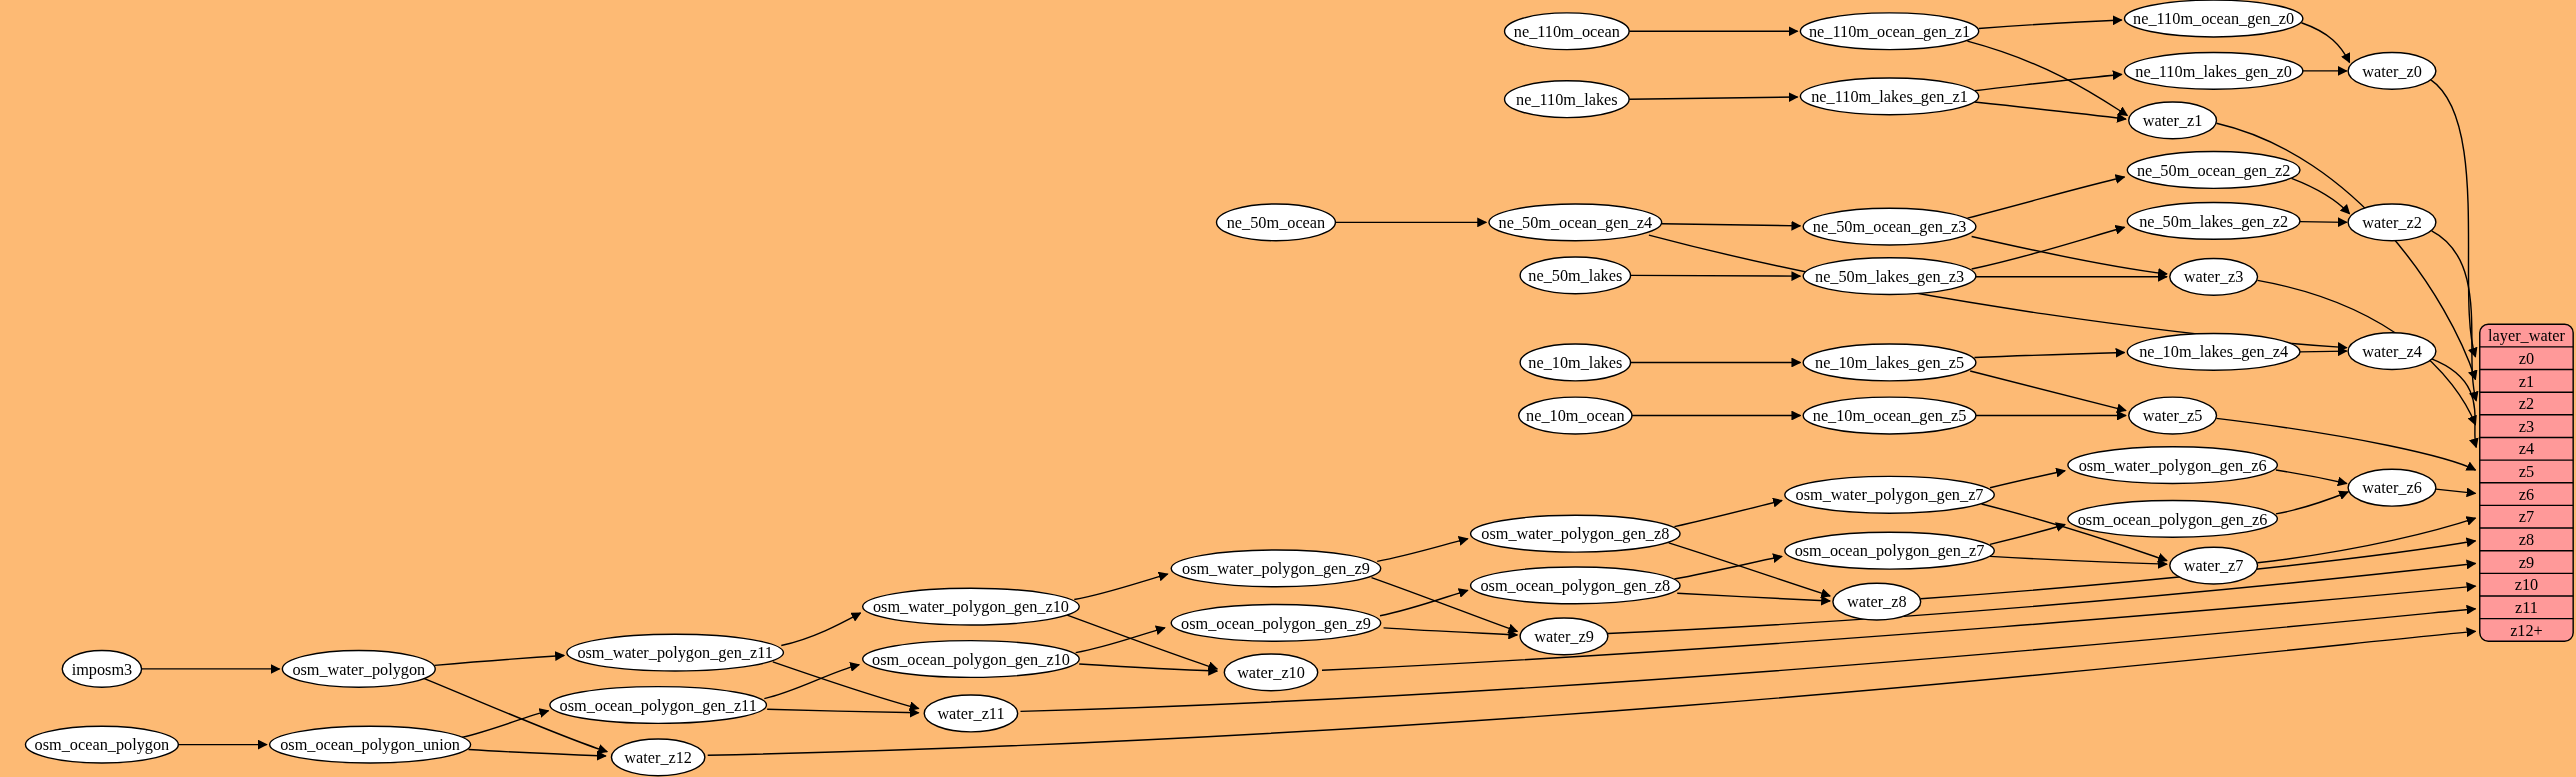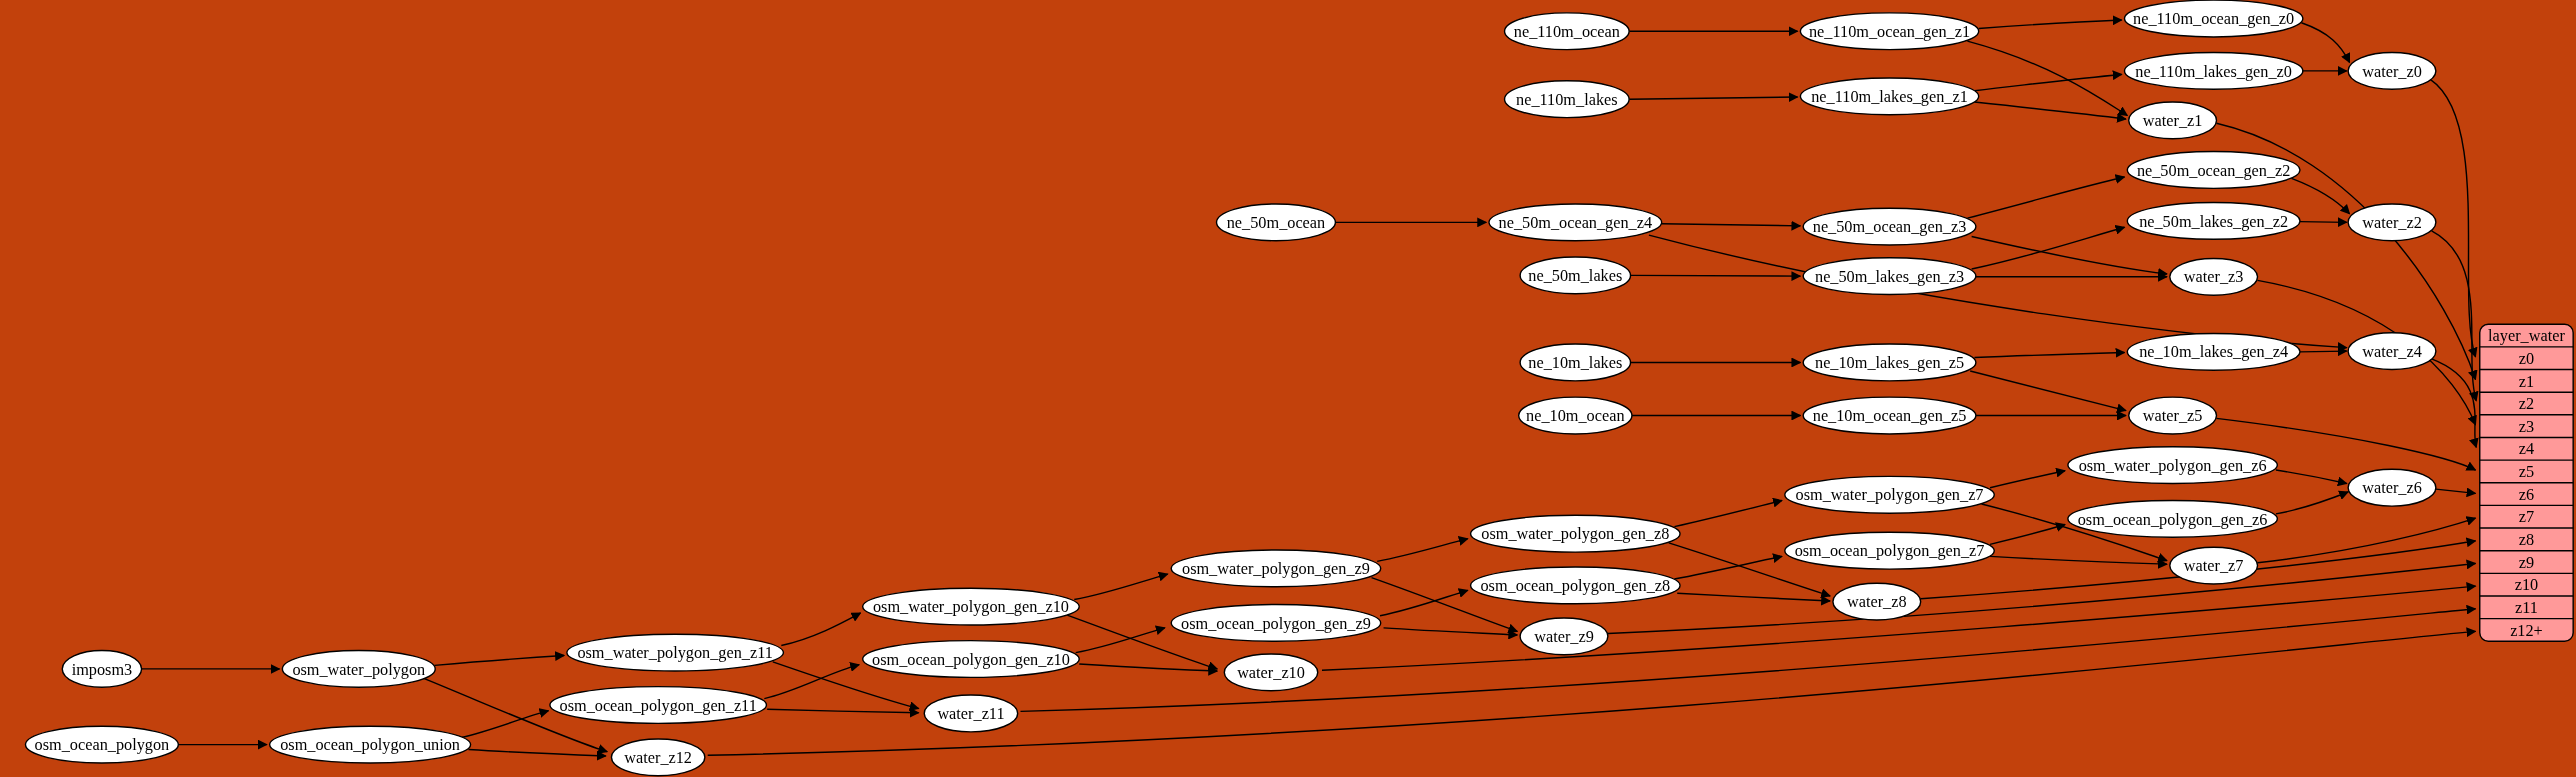--- a/index.html
+++ b/index.html
@@ -1,16 +1,16 @@
 <!DOCTYPE html>
 <html style="font-size:11.3px"><head>
 <meta charset="utf-8">
 <style>
   html,body{margin:0;padding:0;background:#ffffff;}
-  .canvas{width:2576px;height:778px;position:relative;background:#c2410c;}
+  .canvas{width:2576px;height:778px;position:relative;background:#fdba74;}
   svg{display:block;}
   .n{fill:#ffffff;stroke:#000000;stroke-width:2;}
   .e{fill:none;stroke:#000000;stroke-width:2;marker-end:url(#arrowhead);}
   text{font-family:"Liberation Serif","DejaVu Serif",serif;font-size:23px;fill:#000000;text-anchor:middle;}
   .sep{stroke:#000000;stroke-width:2;fill:none;}
 </style>
 </head>
 <body>
 
 <div class="canvas">

